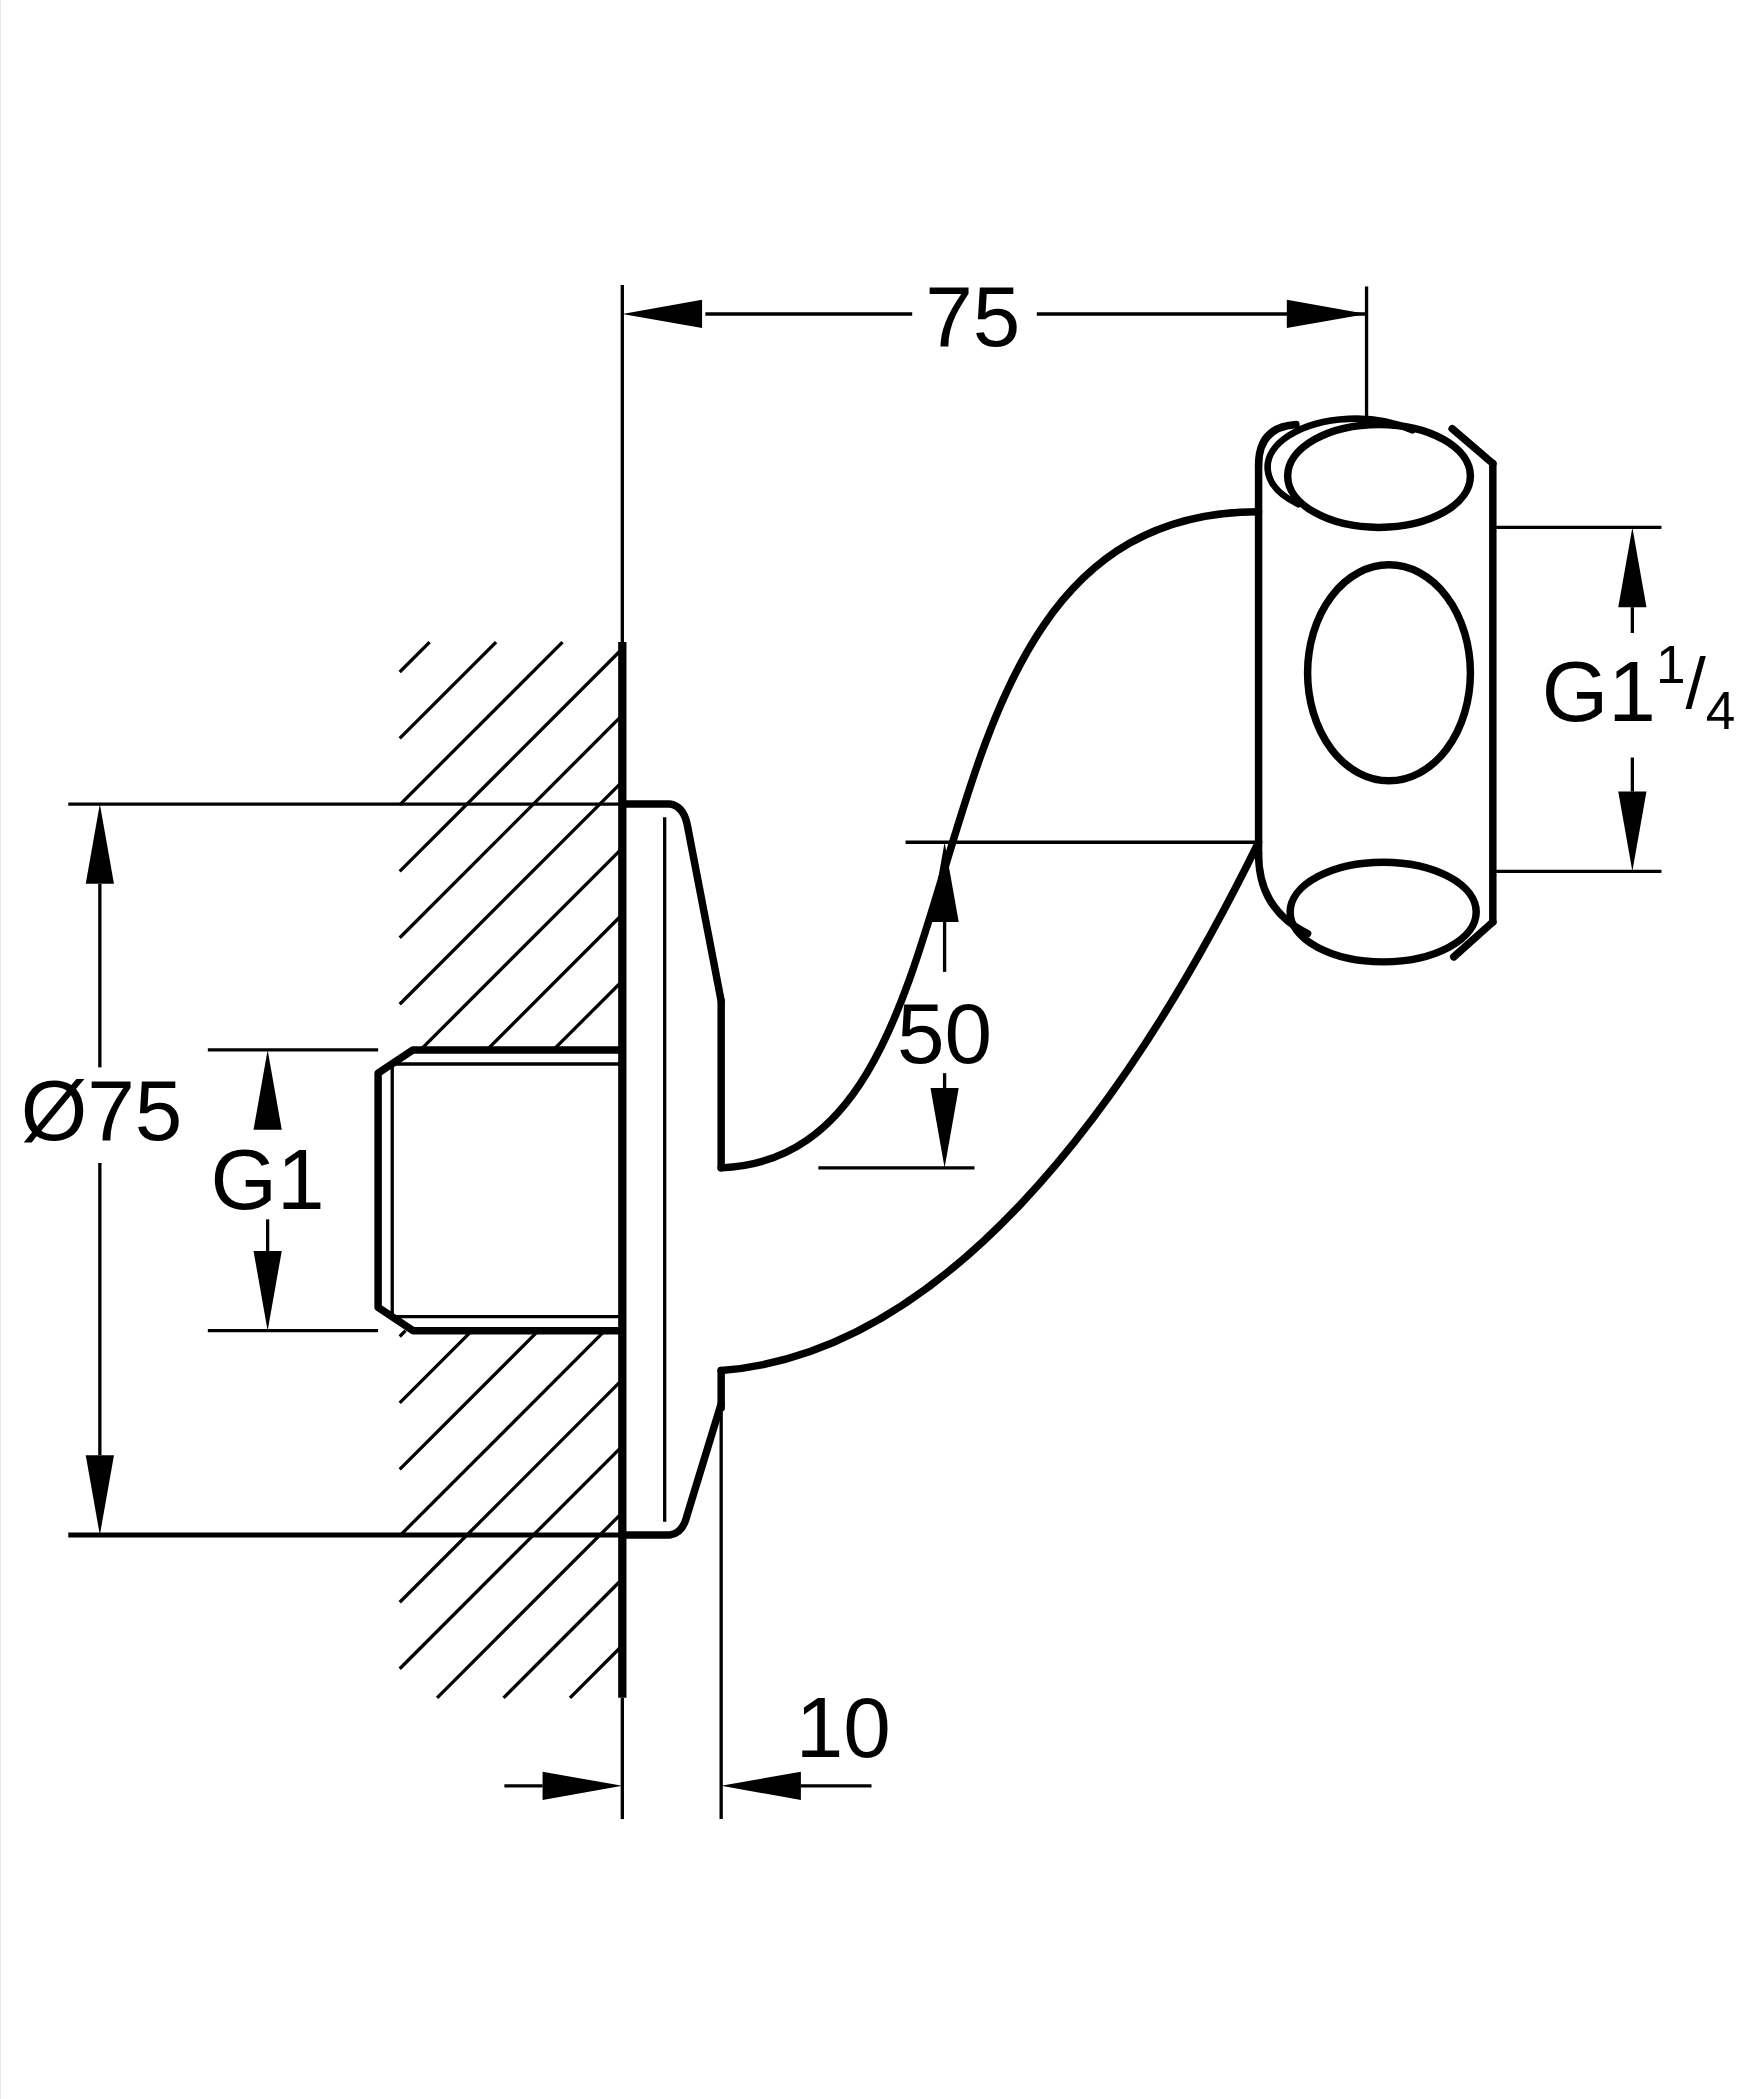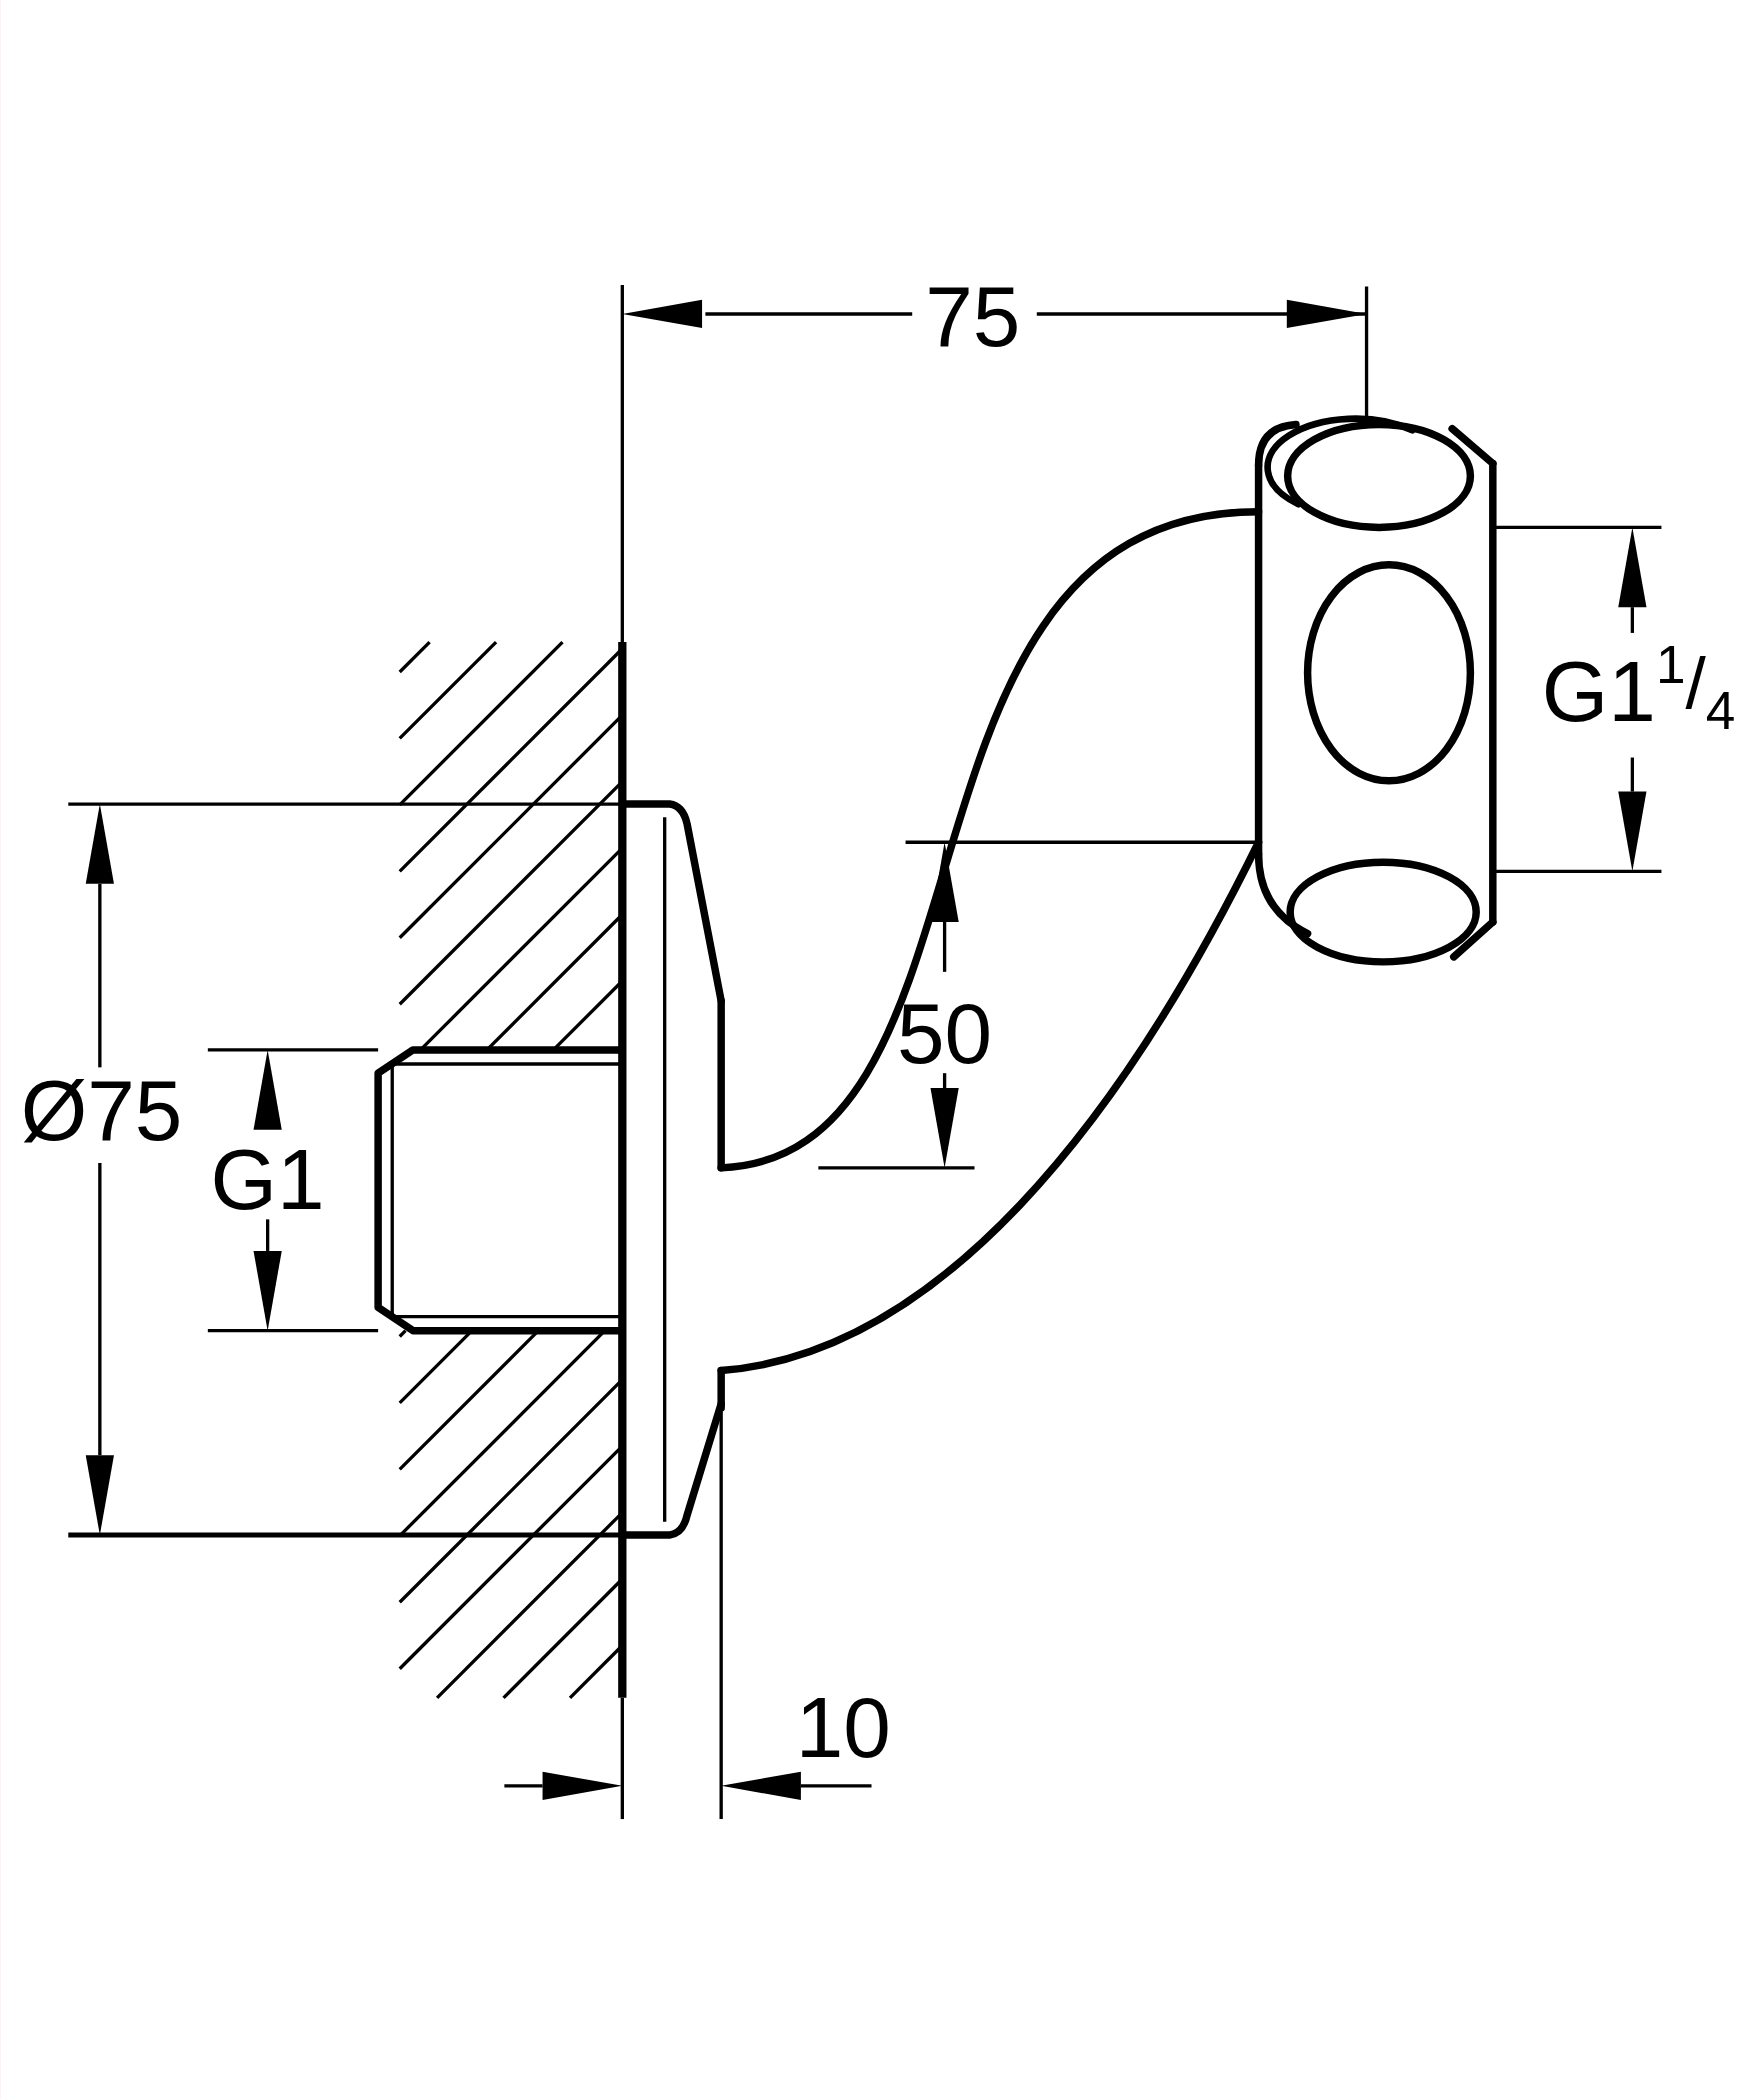--- a/index.html
+++ b/index.html
@@ -1,16 +1,16 @@
 <!DOCTYPE html>
 <html style="font-size:13.3px"><head>
 <meta charset="utf-8">
 <style>
   html,body{margin:0;padding:0;background:#fff;}
-  #stage{position:relative;width:1748px;height:2099px;background:#f9a8d4;overflow:hidden;}
+  #stage{position:relative;width:1748px;height:2099px;background:#737373;overflow:hidden;}
   svg{position:absolute;left:0;top:0;}
   text{font-family:"Liberation Sans","DejaVu Sans",sans-serif;fill:#000;}
 </style>
 </head>
 <body>
 
 <div id="stage">
   <svg id="drawing" xmlns="http://www.w3.org/2000/svg" width="1748" height="2099" viewBox="0 0 2104 2527">
       <rect x="0" y="0" width="2104" height="2527" fill="#ffffff"></rect>
       <line x1="481" y1="809" x2="517" y2="773" stroke="#000000" stroke-width="4"></line>

